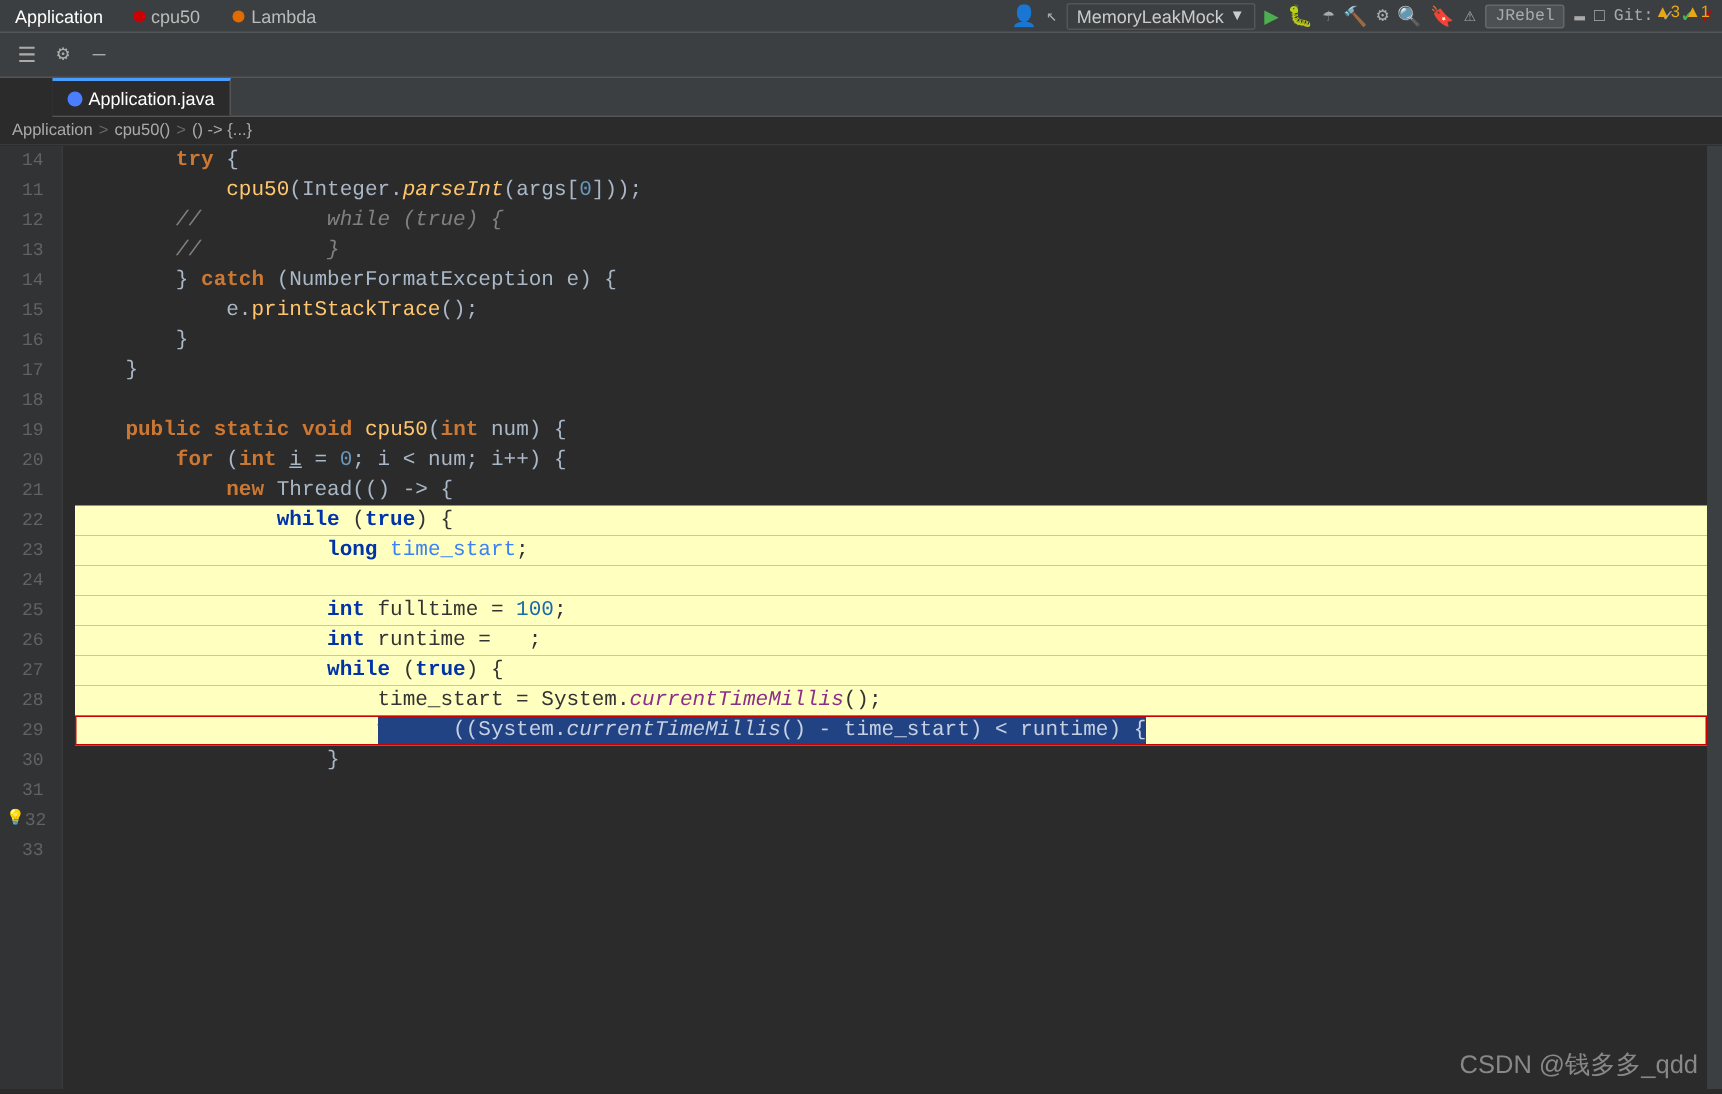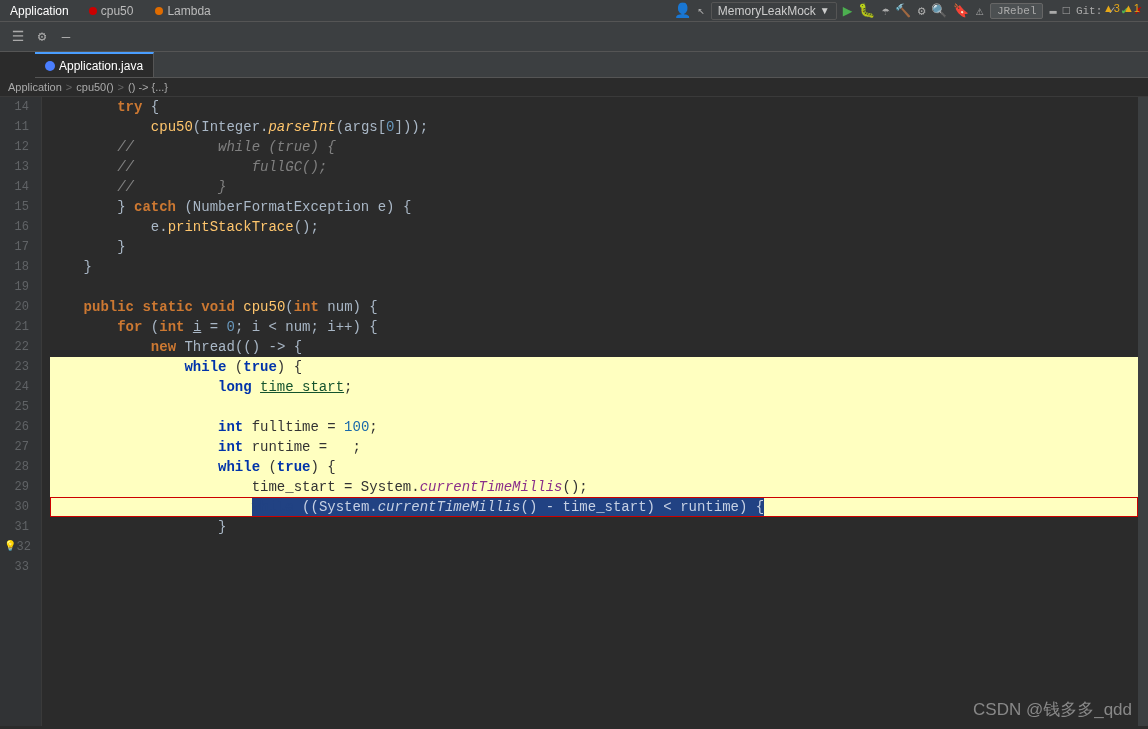--- a/index.html
+++ b/index.html
@@ -355,23 +355,20 @@
 
     <div class="code-line">
       <span style="color:#a9b7c6;">            </span><span class="method">cpu50</span><span style="color:#a9b7c6;">(</span><span class="cn">Integer</span><span style="color:#a9b7c6;">.</span><span class="static-m">parseInt</span><span style="color:#a9b7c6;">(args[</span><span class="num">0</span><span style="color:#a9b7c6;">]));</span>
     </div>
 
 
     <div class="code-line">
       <span class="comment">        //          while (true) {</span>
     </div>
 
-    <div class="code-line">
-      <span class="comment">        //              fullGC();</span>
-    </div>
 
     <div class="code-line">
       <span class="comment">        //          }</span>
     </div>
 
     <div class="code-line">
       <span style="color:#a9b7c6;">        } </span><span class="kw">catch</span><span style="color:#a9b7c6;"> (</span><span class="cn">NumberFormatException</span><span style="color:#a9b7c6;"> e) {</span>
     </div>
 
     <div class="code-line">
@@ -399,21 +396,21 @@
 
     <div class="code-line">
       <span style="color:#a9b7c6;">            </span><span class="kw">new</span><span style="color:#a9b7c6;"> </span><span class="cn">Thread</span><span style="color:#a9b7c6;">(() -&gt; {</span>
     </div>
 
     <div class="code-line" style="background:#ffffc0;">
       <span style="color:#333;">                </span><span style="color:#0033aa;font-weight:bold;">while</span><span style="color:#333;"> (</span><span style="color:#0033aa;font-weight:bold;">true</span><span style="color:#333;">) {</span>
     </div>
 
     <div class="code-line" style="background:#ffffc0;">
-      <span style="color:#333;">                    </span><span style="color:#0033aa;font-weight:bold;">long</span><span style="color:#333;"> </span><span style="color:#14532d;text-decoration:underline;">time_start</span><span style="color:#333;">;</span>
+      <span style="color:#333;">                    </span><span style="color:#0033aa;font-weight:bold;">long</span><span style="color:#333;"> </span><span style="color:#3b82f6;">time_start</span><span style="color:#333;">;</span>
     </div>
 
     <div class="code-line" style="background:#ffffc0;">
     </div>
 
     <div class="code-line" style="background:#ffffc0;">
       <span style="color:#333;">                    </span><span style="color:#0033aa;font-weight:bold;">int</span><span style="color:#333;"> fulltime = </span><span style="color:#1a6aaa;">100</span><span style="color:#333;">;</span>
     </div>
 
     <div class="code-line" style="background:#ffffc0;">

